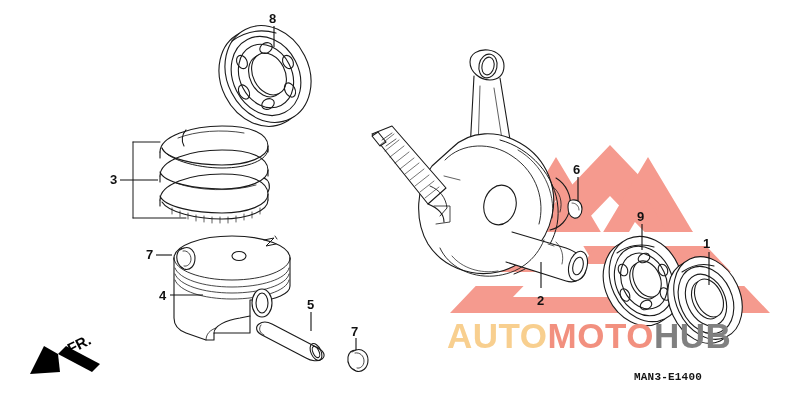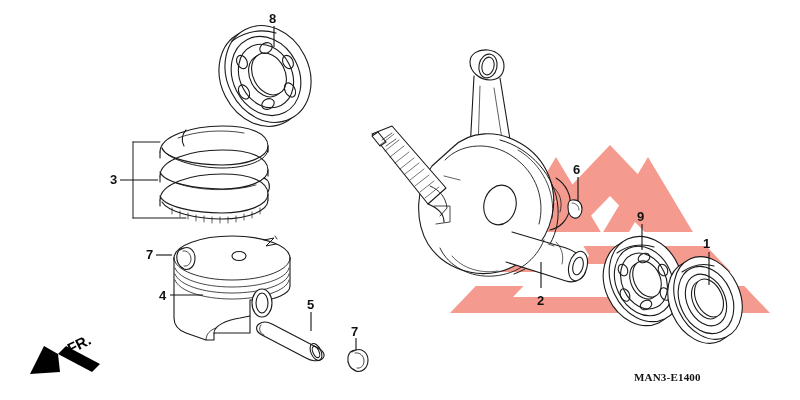--- a/index.html
+++ b/index.html
@@ -30,21 +30,21 @@
     font-weight:700;
     font-size:13px;
     color:#111111;
     line-height:1;
     white-space:nowrap;
     user-select:none;
   }
   .code{
     position:absolute;
     z-index:4;
-    font-family:Liberation Serif, serif;
+    font-family:Liberation Mono, monospace;
     font-weight:700;
     font-size:11px;
     letter-spacing:0.2px;
     color:#141414;
     white-space:nowrap;
     text-align:right;
   }
   .fr{
     position:absolute;
     z-index:4;
@@ -329,14 +329,17 @@
       <div class="lbl" style="left: 146px; top: 248px;">7</div>
       <div class="lbl" style="left: 351px; top: 325px;">7</div>
       <div class="lbl" style="left: 269px; top: 12px;">8</div>
       <div class="lbl" style="left: 637px; top: 210px;">9</div>
     </div>
 
   <div class="fr" style="left:72px; top:340px;">FR.</div>
 
   <div class="code" style="left:634px; top:371px;">MAN3-E1400</div>
 
+  <div class="wmtext" style="left:447px; top:316px;">
+    <span style="color: rgb(248, 207, 143);">AUTO</span><span style="color: rgb(242, 144, 127);">MOTO</span><span style="color: rgb(128, 128, 128);">HUB</span>
+  </div>
 
 </div>
 
 </body></html>

